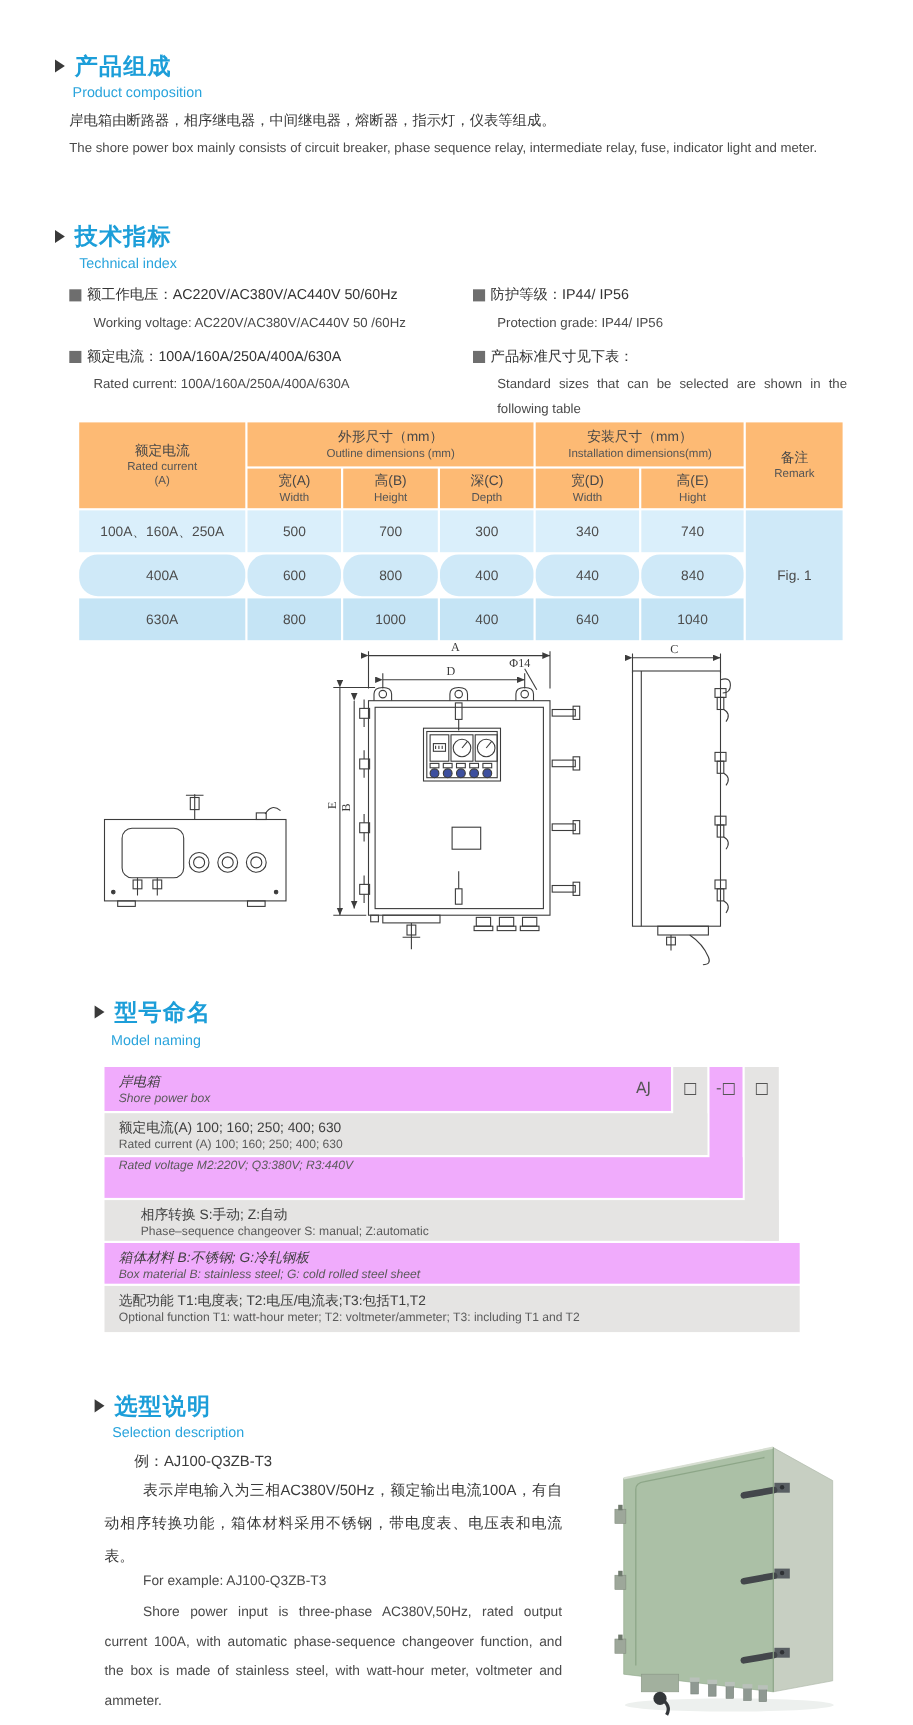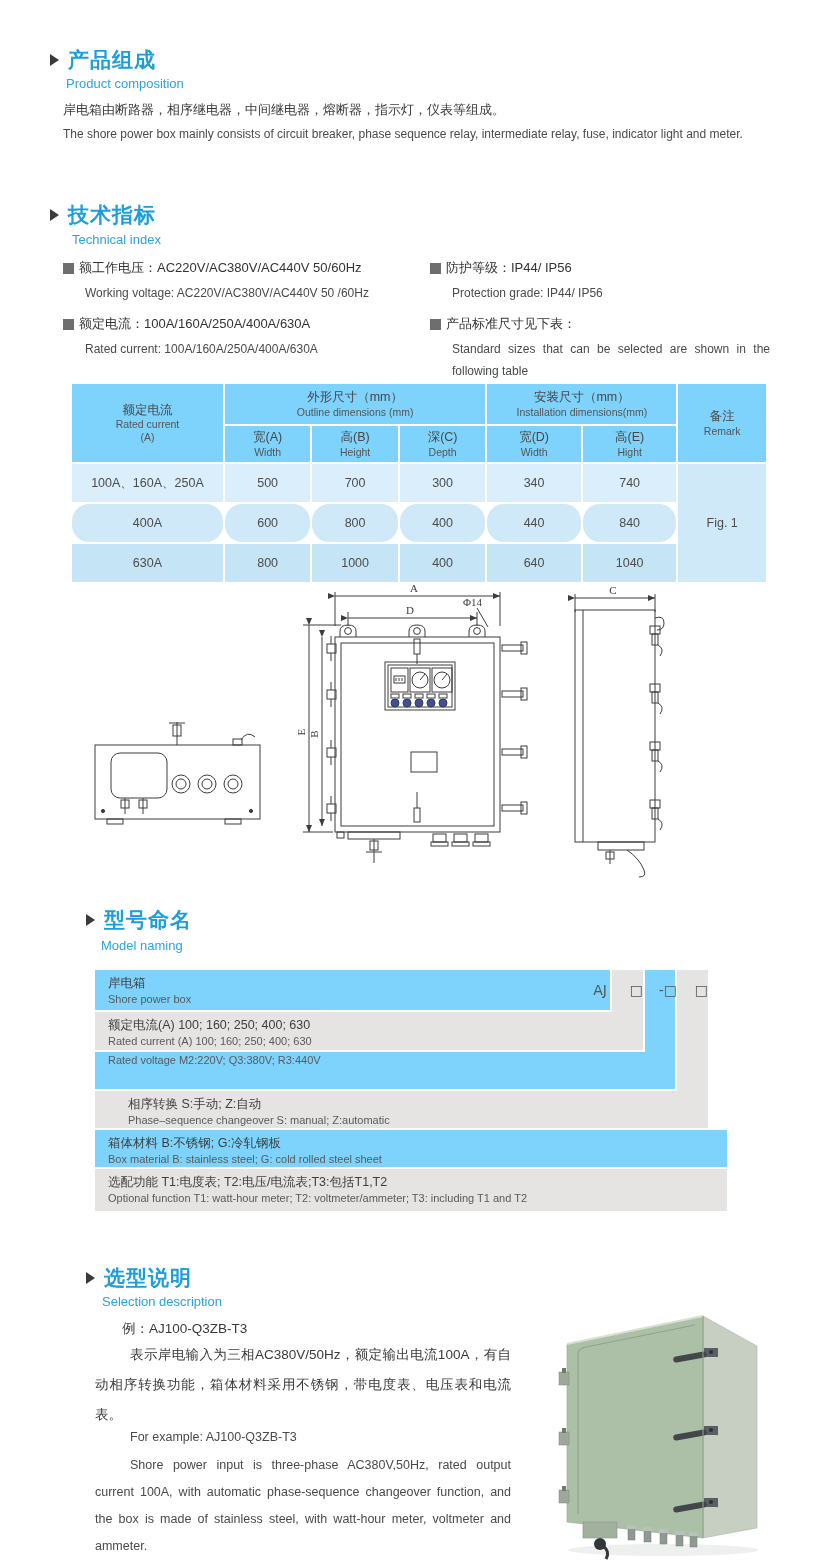--- a/index.html
+++ b/index.html
@@ -20,36 +20,36 @@
   
   .spec-col{position:absolute;}
   .spec-zh{font-size:13px;color:#333;line-height:24px;display:flex;align-items:center;}
   .sq{display:inline-block;width:11px;height:11px;background:#6e6e6e;margin-right:5px;flex:0 0 auto;}
   .spec-en{font-size:12px;color:#4a4a4a;line-height:22px;margin:2px 0 8px 22px;text-align:justify;}
 
   
   table.dim{position:absolute;left:70px;top:382px;width:698px;border-collapse:separate;
             border-spacing:2px;table-layout:fixed;}
   table.dim td{text-align:center;vertical-align:middle;padding:1px 0;}
-  table.dim .hd{background:#7dd3fc;color:#474747;}
+  table.dim .hd{background:#fdba74;color:#474747;}
   table.dim .zh{font-size:12.5px;line-height:1.25;}
   table.dim .en{font-size:10.5px;line-height:1.2;color:#555;}
   table.dim tr.h1 td{height:38px;}
   table.dim tr.h2 td{height:34px;}
   table.dim tr.b td{height:36px;font-size:12.5px;color:#4c4c4c;}
   tr.b0 td{background:#daeffb;} tr.b1 td{background:#cfe9f8;border-radius:17px;} tr.b2 td{background:#c5e4f5;}
   td.remarkcell{background:#cfe9f8 !important;font-size:12.5px;color:#4c4c4c;}
 
   
   .mn{position:absolute;left:95px;top:968px;width:646px;height:248px;}
   .blk{position:absolute;box-sizing:border-box;}
-  .bg-blue{background:#7dd3fc;} .bg-gray{background:#e5e4e3;}
+  .bg-blue{background:#f0abfc;font-style:italic;} .bg-gray{background:#e5e4e3;}
   .blk .l1{font-size:12.5px;color:#3e3e3e;padding:5px 0 0 13px;line-height:16px;}
   .blk .l2{font-size:11px;color:#5a5a5a;padding:1px 0 0 13px;line-height:14px;}
-  .code{position:absolute;top:2px;height:40px;line-height:40px;text-align:right;
+  .code{position:absolute;top:2px;height:40px;line-height:40px;text-align:center;
         font-size:14px;color:#555;font-family:"DejaVu Sans","Liberation Sans",sans-serif;}
 
   
   .sel-example{position:absolute;font-size:13.5px;color:#3a3a3a;}
   .sel-zh{position:absolute;font-size:13.5px;color:#3a3a3a;line-height:30px;
           text-align:justify;text-indent:2.6em;}
   .sel-ex-en{position:absolute;font-size:12.5px;color:#4a4a4a;text-align:right;}
   .sel-en{position:absolute;font-size:12.5px;color:#4a4a4a;line-height:27px;
           text-align:justify;text-indent:2.8em;}
 

